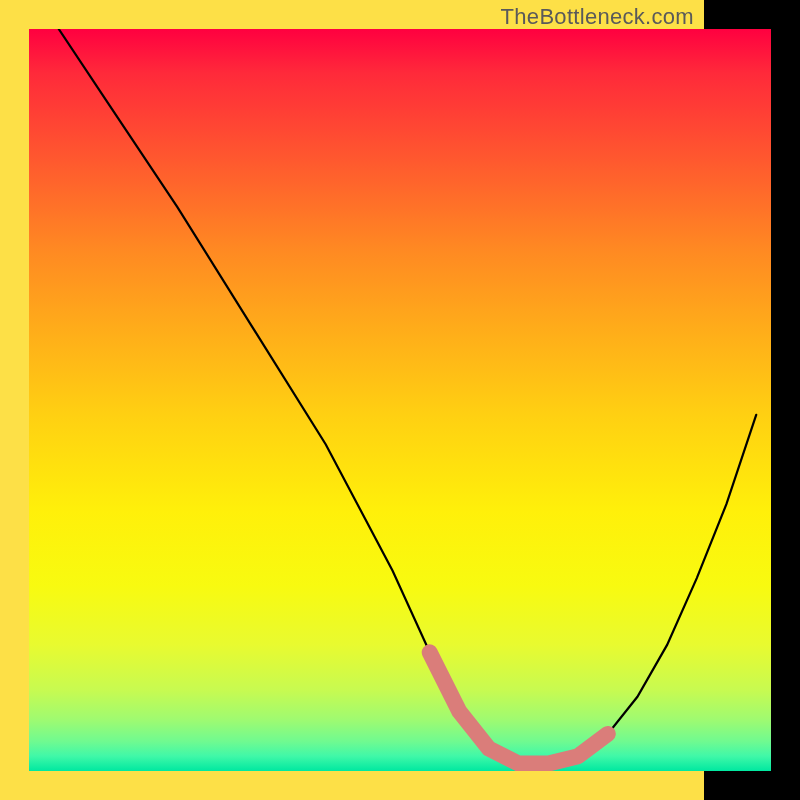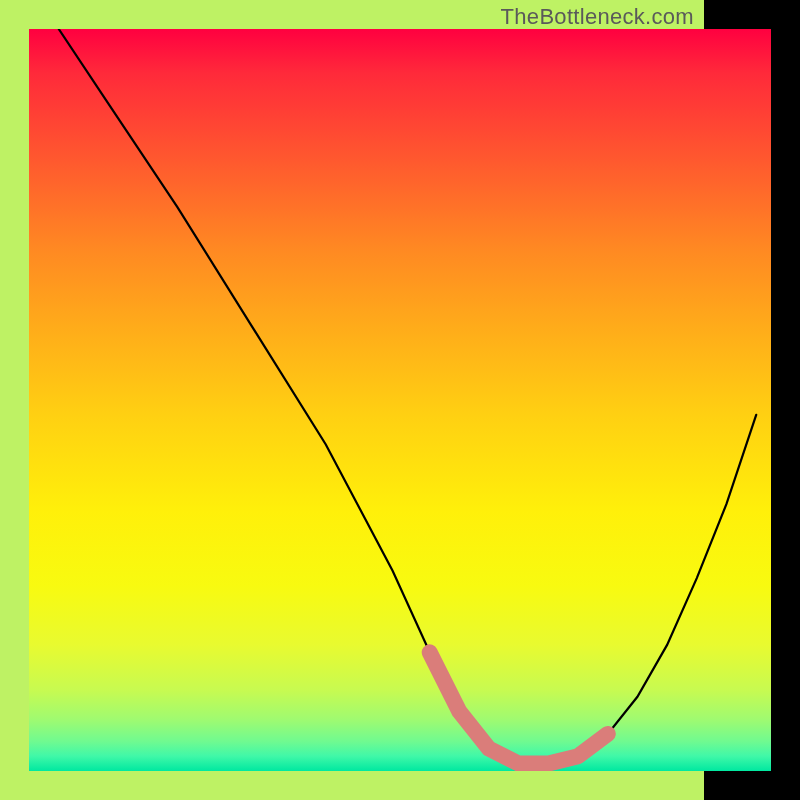--- a/index.html
+++ b/index.html
@@ -8,21 +8,21 @@
     width: 800px;
     height: 800px;
     background: #000;
     overflow: hidden;
     font-family: Arial, Helvetica, sans-serif;
   }
   .frame {
     position: relative;
     width: 704px;
     height: 800px;
-    background: #bef264;
+    background: #fde047;
   }
   .watermark {
     position: absolute;
     top: 4px;
     right: 10px;
     color: #5a5a5a;
     font-size: 22px;
     font-weight: 500;
     letter-spacing: 0.3px;
     z-index: 20;

